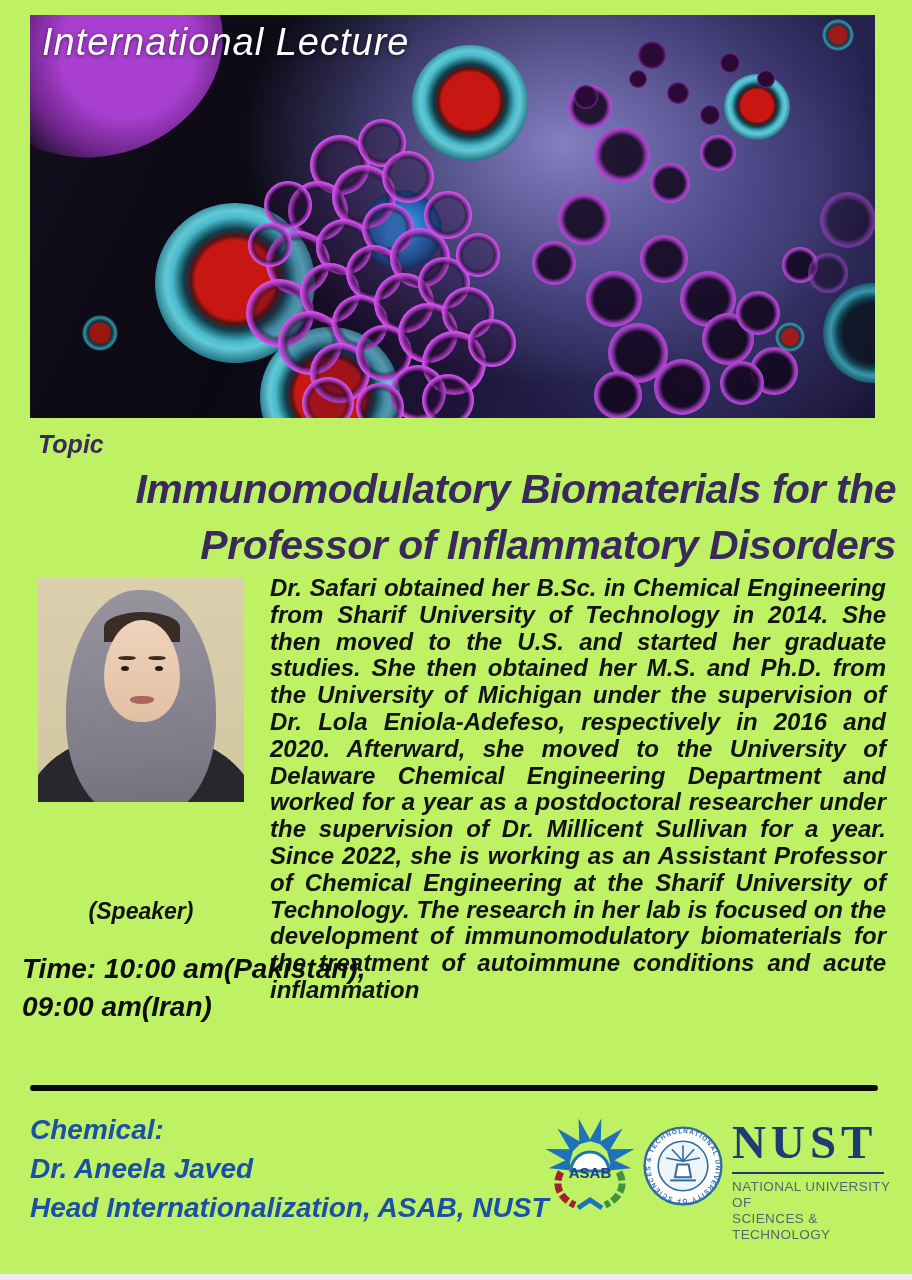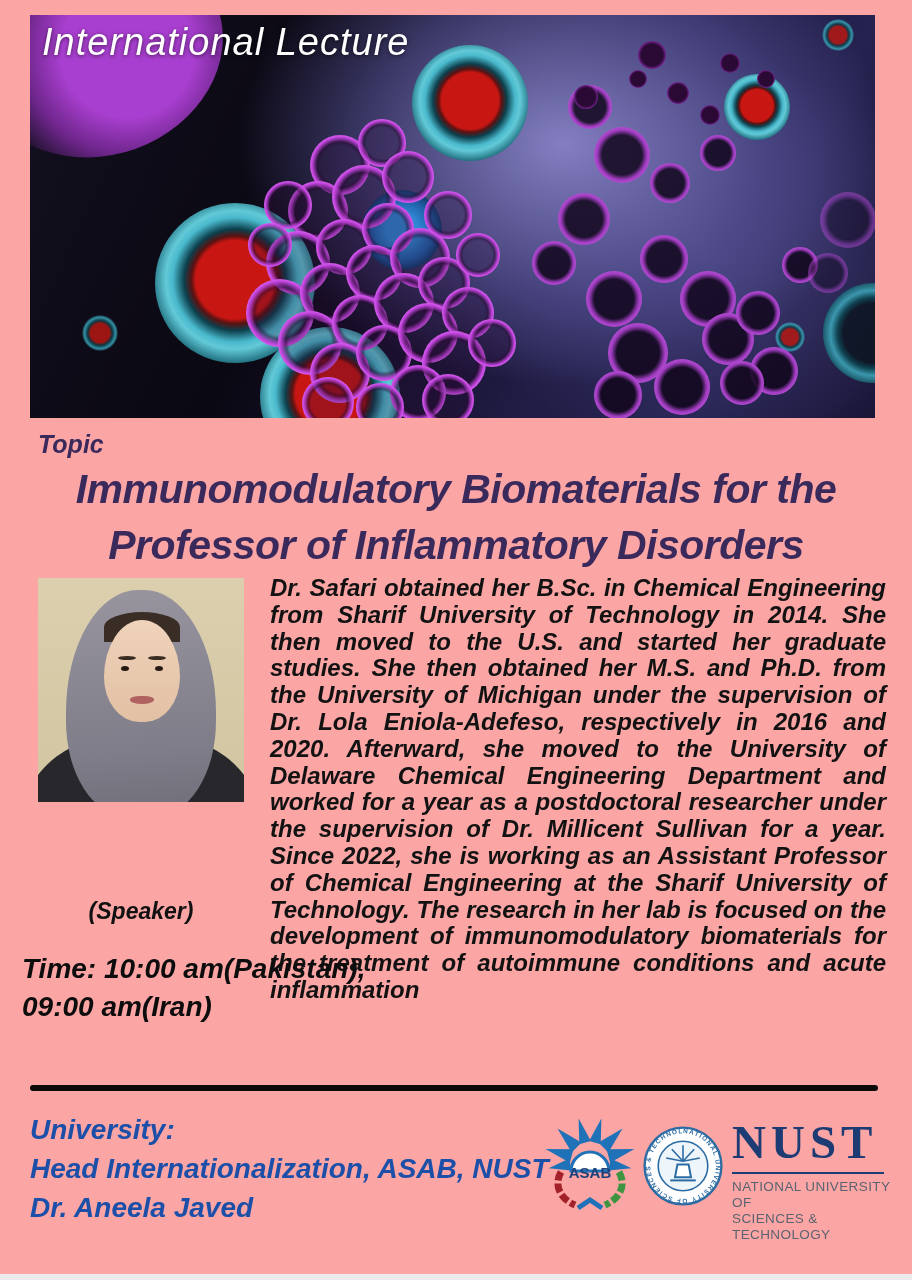--- a/index.html
+++ b/index.html
@@ -1,16 +1,16 @@
 <!DOCTYPE html>
 <html><head>
 <meta charset="utf-8">
 <style>
   html,body{margin:0;padding:0;background:#fff;}
-  .poster{position:relative;width:912px;height:1280px;background:#fca5a5;overflow:hidden;
+  .poster{position:relative;width:912px;height:1280px;background:#bef264;overflow:hidden;
           font-family:"Liberation Sans","DejaVu Sans",sans-serif;}
   .it{font-style:italic;font-weight:bold;}
 
   
   .hero{position:absolute;left:30px;top:15px;width:845px;height:403px;overflow:hidden;
         background:
           radial-gradient(ellipse 430px 320px at 63% 32%, rgba(136,132,200,.95), rgba(92,88,160,.55) 48%, rgba(40,36,80,0) 75%),
           radial-gradient(ellipse 340px 260px at 80% 60%, rgba(80,76,140,.6), rgba(40,36,90,0) 75%),
           linear-gradient(115deg,#141020 0%,#0a0812 35%,#201c44 65%,#262250 82%,#1a1638 100%);}
   .shape{position:absolute;border-radius:50%;}
@@ -22,21 +22,21 @@
   .teal-sm{background:radial-gradient(circle, #b51711 0 38%, #0d3b46 48%, #3aa9bd 62%, rgba(12,45,55,0) 72%);opacity:.85;}
   .blue{background:radial-gradient(circle, #2f8bd8 0 28%, #1d60aa 55%, #123c6e 70%, rgba(10,30,60,0) 76%);opacity:.95;}
   .mag{background:radial-gradient(circle, rgba(42,8,52,.25) 0 46%, rgba(42,8,52,.6) 54%, #c545e0 66%, #da70f2 74%, rgba(150,40,180,.25) 82%, rgba(150,40,180,0) 85%);}
   .vio{background:radial-gradient(circle, rgba(18,6,28,.85) 0 50%, #a03cc0 63%, #b44fd4 72%, rgba(90,25,120,.3) 80%, rgba(90,25,120,0) 83%);}
   .dot{background:radial-gradient(circle, #2a0a35 0 55%, #7c2598 72%, rgba(80,20,100,0) 80%);}
   .hero-title{position:absolute;left:12px;top:6px;color:#fff;font-style:italic;font-weight:400;
               font-size:38px;letter-spacing:1px;z-index:5;text-shadow:0 1px 4px rgba(0,0,0,.6);}
 
   
   .topic-label{position:absolute;left:38px;top:430px;font-size:25px;color:#3a2a5c;}
-  .title{position:absolute;left:16px;top:461px;width:880px;text-align:center;color:#3a2a5c;
+  .title{position:absolute;left:16px;top:461px;width:880px;text-align:right;color:#3a2a5c;
          font-size:41px;line-height:56px;letter-spacing:-0.5px;}
 
   
   .photo{position:absolute;left:38px;top:578px;width:206px;height:224px;overflow:hidden;
          background:linear-gradient(180deg,#dccfae,#d2c5a1);}
   .jacket{position:absolute;left:-14px;right:-14px;bottom:-34px;height:104px;background:#28282c;
           border-radius:48% 48% 0 0/80% 80% 0 0;}
   .hijab{position:absolute;left:28px;top:12px;width:150px;height:226px;background:linear-gradient(175deg,#98959f,#7f7d89 70%,#6f6d78);
          border-radius:48% 48% 40% 40%/54% 54% 42% 42%;}
   .hair{position:absolute;left:66px;top:34px;width:76px;height:30px;background:#3a2d25;border-radius:50% 50% 0 0;}
@@ -175,23 +175,23 @@
   <div class="bio it">Dr. Safari obtained her B.Sc. in Chemical Engineering from Sharif University of Technology in 2014. She then moved to the U.S. and started her graduate studies. She then obtained her M.S. and Ph.D. from the University of Michigan under the supervision of Dr. Lola Eniola-Adefeso, respectively in 2016 and 2020. Afterward, she moved to the University of Delaware Chemical Engineering Department and worked for a year as a postdoctoral researcher under the supervision of Dr. Millicent Sullivan for a year. Since 2022, she is working as an Assistant Professor of Chemical Engineering at the Sharif University of Technology. The research in her lab is focused on the development of immunomodulatory biomaterials for the treatment of autoimmune conditions and acute inflammation</div>
 
   <div class="schedule it">
     <div>Time: 10:00 am(Pakistan),</div>
     <div>09:00 am(Iran)</div>
   </div>
 
   <div class="rule"></div>
 
   <div class="organizer it">
-    <div>University:</div>
+    <div>Chemical:</div>
+    <div>Dr. Aneela Javed</div>
     <div>Head Internationalization, ASAB, NUST</div>
-    <div>Dr. Aneela Javed</div>
   </div>
 
   <svg class="asab-logo" viewBox="0 0 100 104">
     <g fill="#1f72b8">
       <polygon points="50,0 43,27 57,27" transform="rotate(-75 50 46)"></polygon>
       <polygon points="50,0 43,27 57,27" transform="rotate(-45 50 46)"></polygon>
       <polygon points="50,2 44,27 56,27" transform="rotate(-15 50 46)"></polygon>
       <polygon points="50,2 44,27 56,27" transform="rotate(15 50 46)"></polygon>
       <polygon points="50,0 43,27 57,27" transform="rotate(45 50 46)"></polygon>
       <polygon points="50,0 43,27 57,27" transform="rotate(75 50 46)"></polygon>

